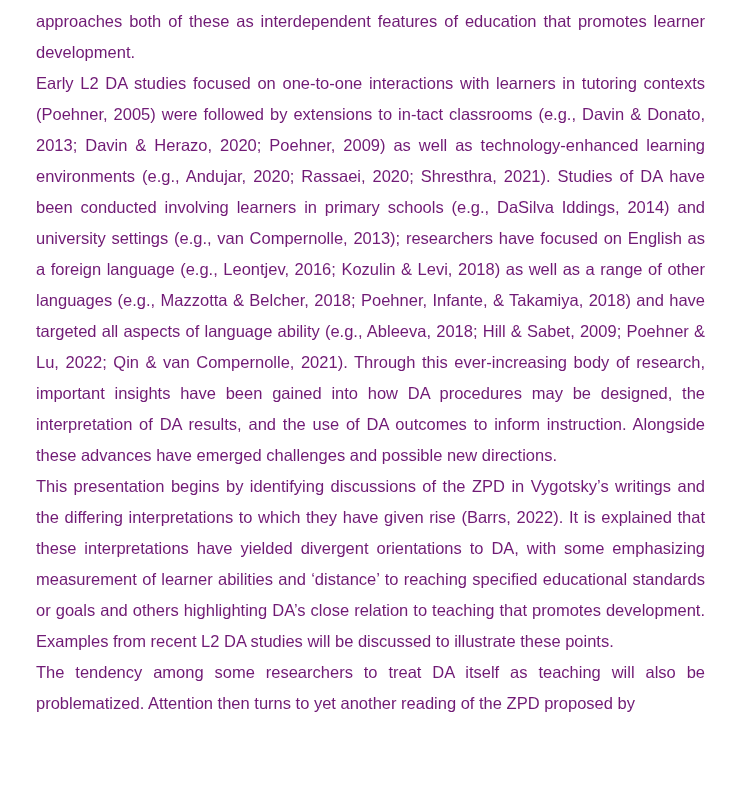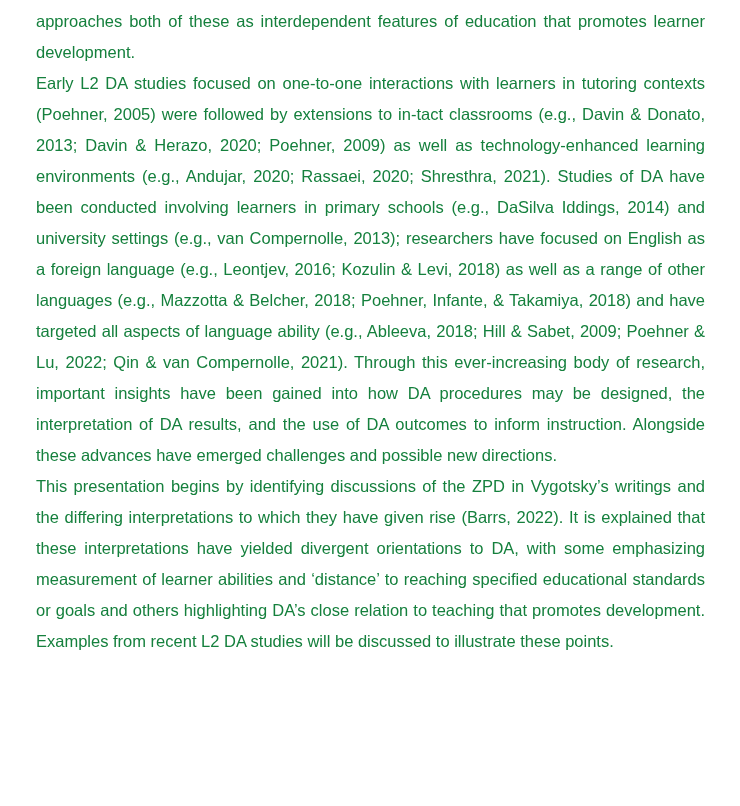--- a/index.html
+++ b/index.html
@@ -14,29 +14,30 @@
   }
   .page {
     box-sizing: border-box;
     width: 740px;
     height: 806px;
     padding: 6px 35px 0 36px;
     background: #ffffff;
     font-family: "Liberation Sans", sans-serif;
     font-size: 16.5px;
     line-height: 31px;
-    color: #15803d;
+    color: #701a75;
     text-align: justify;
     text-justify: inter-word;
   }
   .page p {
     margin: 0;
     padding: 0;
   }
 </style>
 </head>
 <body>
 
 <div class="page">
   <p>approaches both of these as interdependent features of education that promotes learner development.</p>
   <p>Early L2 DA studies focused on one-to-one interactions with learners in tutoring contexts (Poehner, 2005) were followed by extensions to in-tact classrooms (e.g., Davin &amp; Donato, 2013; Davin &amp; Herazo, 2020; Poehner, 2009) as well as technology-enhanced learning environments (e.g., Andujar, 2020; Rassaei, 2020; Shresthra, 2021). Studies of DA have been conducted involving learners in primary schools (e.g., DaSilva Iddings, 2014) and university settings (e.g., van Compernolle, 2013); researchers have focused on English as a foreign language (e.g., Leontjev, 2016; Kozulin &amp; Levi, 2018) as well as a range of other languages (e.g., Mazzotta &amp; Belcher, 2018; Poehner, Infante, &amp; Takamiya, 2018) and have targeted all aspects of language ability (e.g., Ableeva, 2018; Hill &amp; Sabet, 2009; Poehner &amp; Lu, 2022; Qin &amp; van Compernolle, 2021). Through this ever-increasing body of research, important insights have been gained into how DA procedures may be designed, the interpretation of DA results, and the use of DA outcomes to inform instruction. Alongside these advances have emerged challenges and possible new directions.</p>
   <p>This presentation begins by identifying discussions of the ZPD in Vygotsky’s writings and the differing interpretations to which they have given rise (Barrs, 2022). It is explained that these interpretations have yielded divergent orientations to DA, with some emphasizing measurement of learner abilities and ‘distance’ to reaching specified educational standards or goals and others highlighting DA’s close relation to teaching that promotes development. Examples from recent L2 DA studies will be discussed to illustrate these points.</p>
+  <p>The tendency among some researchers to treat DA itself as teaching will also be problematized. Attention then turns to yet another reading of the ZPD proposed by</p>
 </div>
 
 </body></html>

